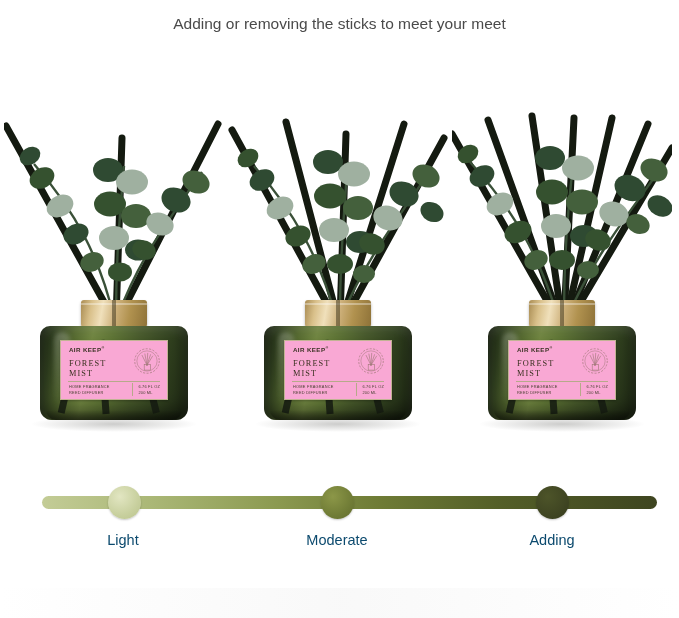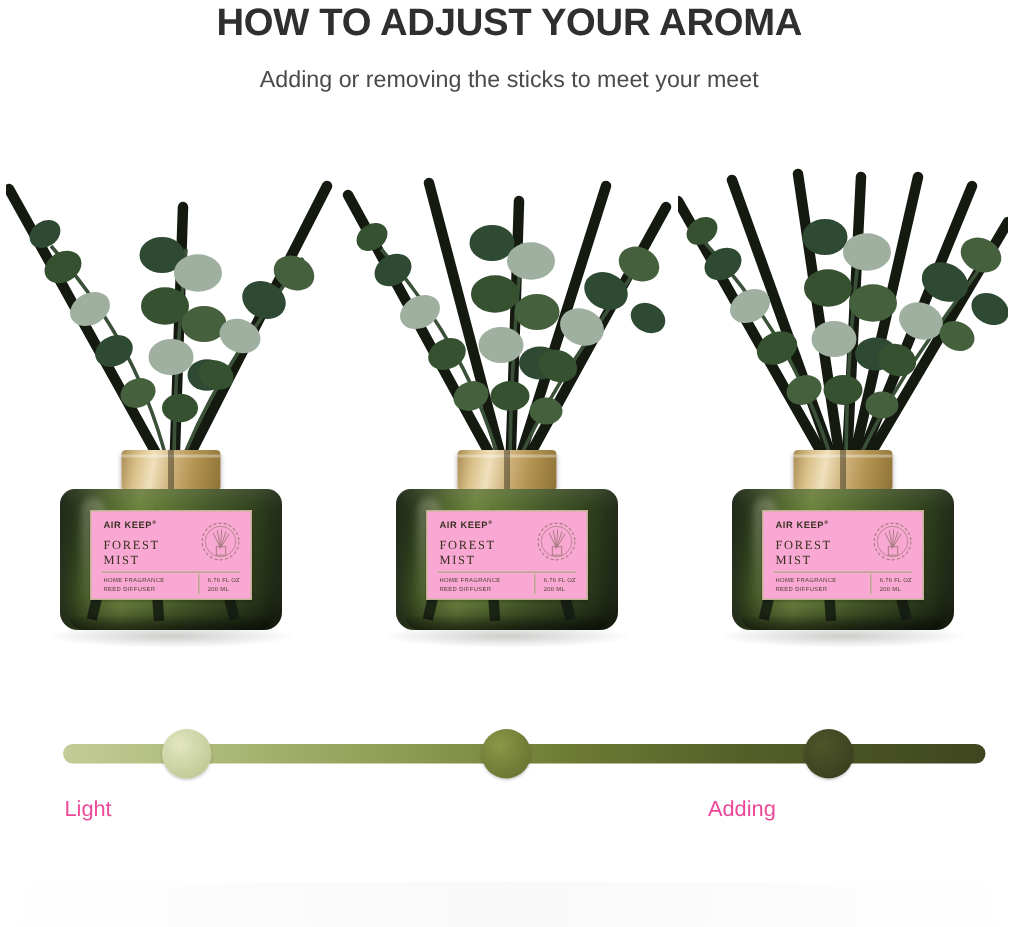--- a/index.html
+++ b/index.html
@@ -107,34 +107,33 @@
     background:linear-gradient(90deg,#c3cc96 0%,#aab776 18%,#8c9a51 38%,
                #6e7b35 55%,#545f28 74%,#3e4520 100%);
   }
   .knob{position:absolute;border-radius:50%;box-shadow:0 1px 2px rgba(0,0,0,.22);}
   .k1{left:108px;top:16px;width:33px;height:33px;
       background:radial-gradient(circle at 36% 32%,#e2e6c2,#c7cf9d 62%,#b9c28c 100%);}
   .k2{left:321px;top:16px;width:33px;height:33px;
       background:radial-gradient(circle at 36% 32%,#8c9748,#707c36 62%,#626c2e 100%);}
   .k3{left:536px;top:16px;width:33px;height:33px;
       background:radial-gradient(circle at 36% 32%,#4d5429,#3f4522 62%,#343a1c 100%);}
-  .tick{position:absolute;top:62px;font-size:14.5px;color:#ec4899;font-weight:500;
-        width:160px;}
+  .tick{position:absolute;top:62px;font-size:14.5px;color:#0c4a6e;font-weight:500;
+        text-align:center;width:160px;}
   .t1{left:43px;} .t2{left:257px;} .t3{left:472px;}
 
   .watermark{position:absolute;left:0;top:588px;width:679px;height:30px;
              background:linear-gradient(90deg,rgba(250,250,250,0),rgba(248,248,248,.9),rgba(250,250,250,0));}
 </style>
 </head>
 <body>
 
 <div class="page">
 
   <div class="header">
-    <div class="title">HOW TO ADJUST YOUR AROMA</div>
     <div class="subtitle">Adding or removing the sticks to meet your meet</div>
   </div>
 
   <div class="products">
 
     <div class="unit u1">
       <div class="scene">
         <svg width="220" height="260" viewBox="0 0 220 260">
           <g stroke="#141a10" stroke-linecap="round">
             <line x1="110" y1="212" x2="2" y2="18" stroke-width="7"></line>
@@ -370,17 +369,18 @@
     </div>
 
   </div>
 
   <div class="scale">
     <div class="bar"></div>
     <div class="knob k1"></div>
     <div class="knob k2"></div>
     <div class="knob k3"></div>
     <div class="tick t1">Light</div>
+    <div class="tick t2">Moderate</div>
     <div class="tick t3">Adding</div>
   </div>
 
   <div class="watermark"></div>
 </div>
 
 </body></html>

